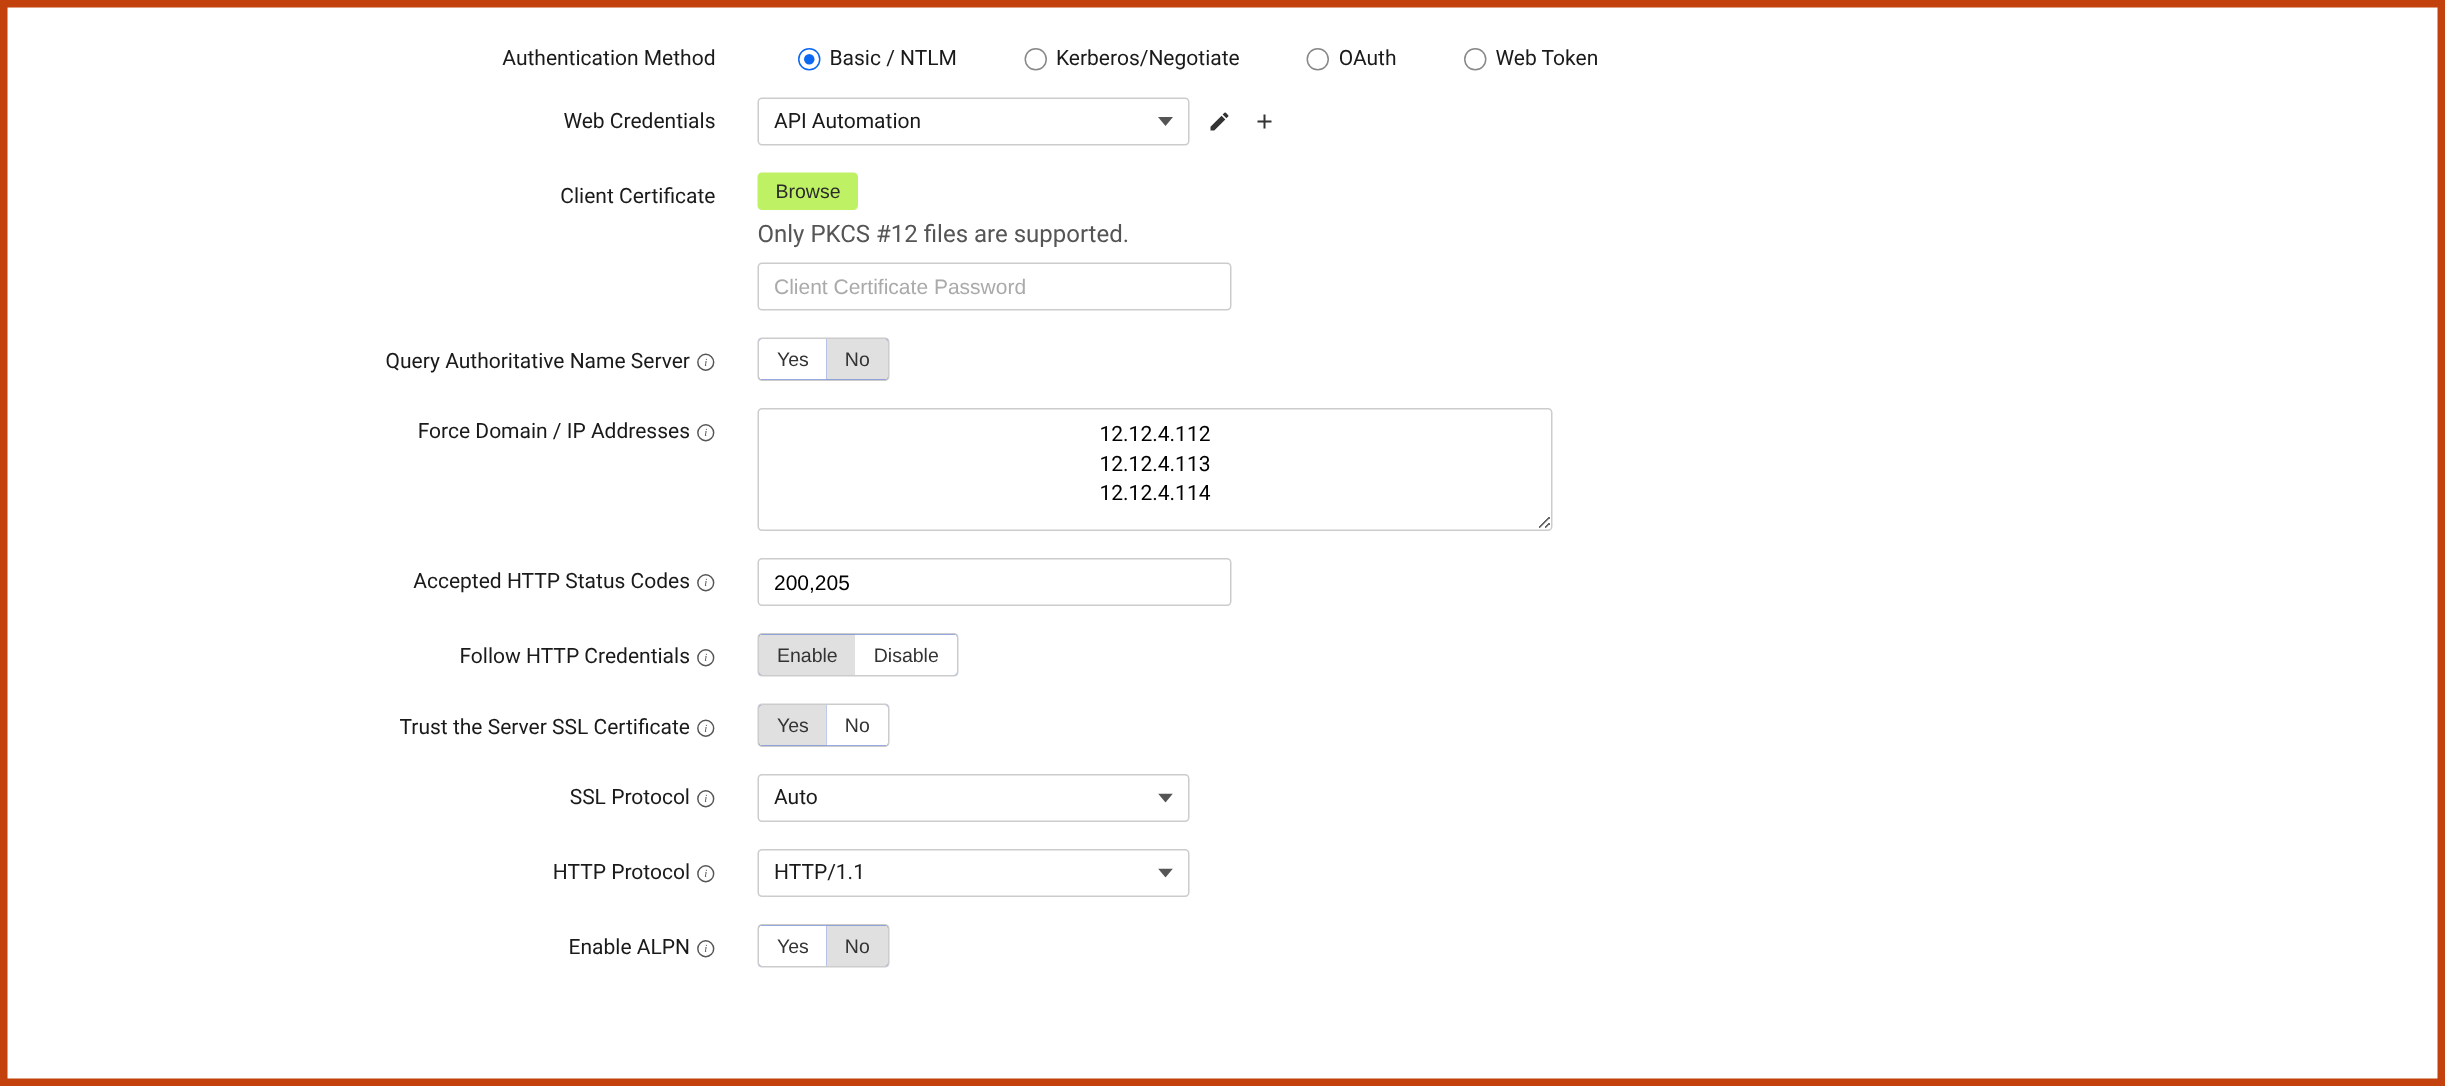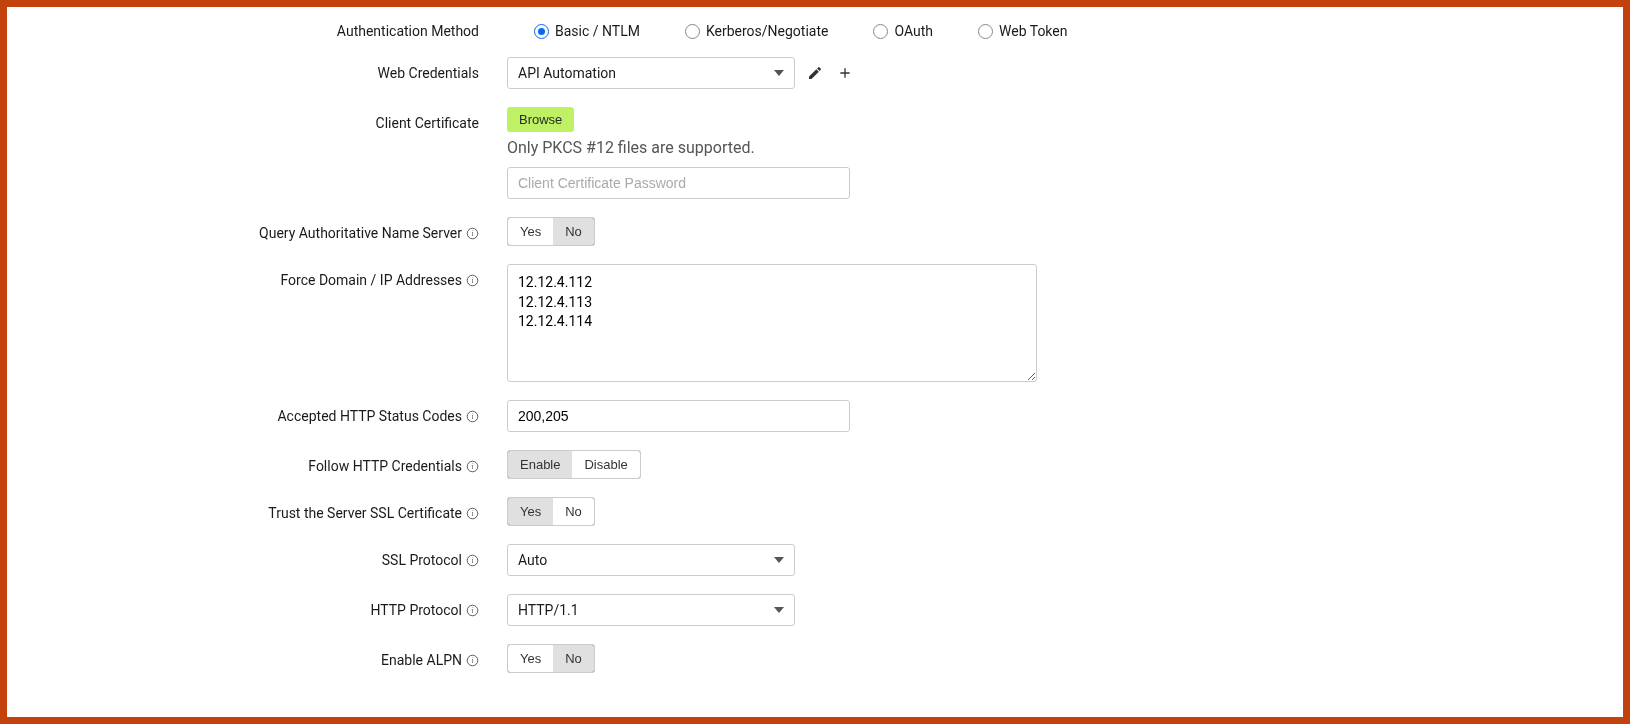--- a/index.html
+++ b/index.html
@@ -7,23 +7,23 @@
     margin: 0;
     padding: 0;
     font-family: -apple-system, BlinkMacSystemFont, "Segoe UI", Roboto, Helvetica, Arial, sans-serif;
     font-size: 14px;
     color: #1a1a1a;
     background: #ffffff;
   }
   .page {
     width: 1630px;
     height: 724px;
-    border: 7px solid #c2410c;
+    border: 5px solid #c2410c;
     position: relative;
-    padding-top: 8px;
+    padding-top: 18px;
   }
   .form-row {
     display: flex;
     align-items: flex-start;
     margin-bottom: 18px;
   }
   .label-col {
     width: 500px;
     flex-shrink: 0;
     text-align: right;
@@ -87,21 +87,21 @@
     font-size: 13px;
     cursor: pointer;
     color:#2a2a2a;
   }
   .hint-text {
     font-size: 16px;
     color: #555;
     margin-top: 6px;
   }
   .text-input {
-    width: 343px;
+    width: 316px;
     height: 32px;
     border: 1px solid #cccccc;
     border-radius: 3px;
     padding: 0 10px;
     font-size: 14px;
     margin-top: 10px;
   }
   .text-input::placeholder { color: #aaaaaa; }
 
   .toggle-group {
@@ -119,28 +119,29 @@
     font-size: 13px;
     cursor: pointer;
     color:#333;
   }
   .toggle-btn.active {
     background: #e0e0e0;
   }
 
   .textarea-box {
     width: 530px;
-    height: 118px;
+    height: 82px;
     border: 1px solid #cccccc;
     border-radius: 3px;
     padding: 8px 10px;
     font-size: 14px;
     font-family: inherit;
     resize: both;
     line-height: 1.4;
+    text-align: center;
   }
 
   .info-icon svg { width: 13px; height: 13px; display:block; }
   .info-icon { display:inline-flex; color:#555; cursor:pointer; }
 </style>
 </head>
 <body>
 
 <div class="page">
 

